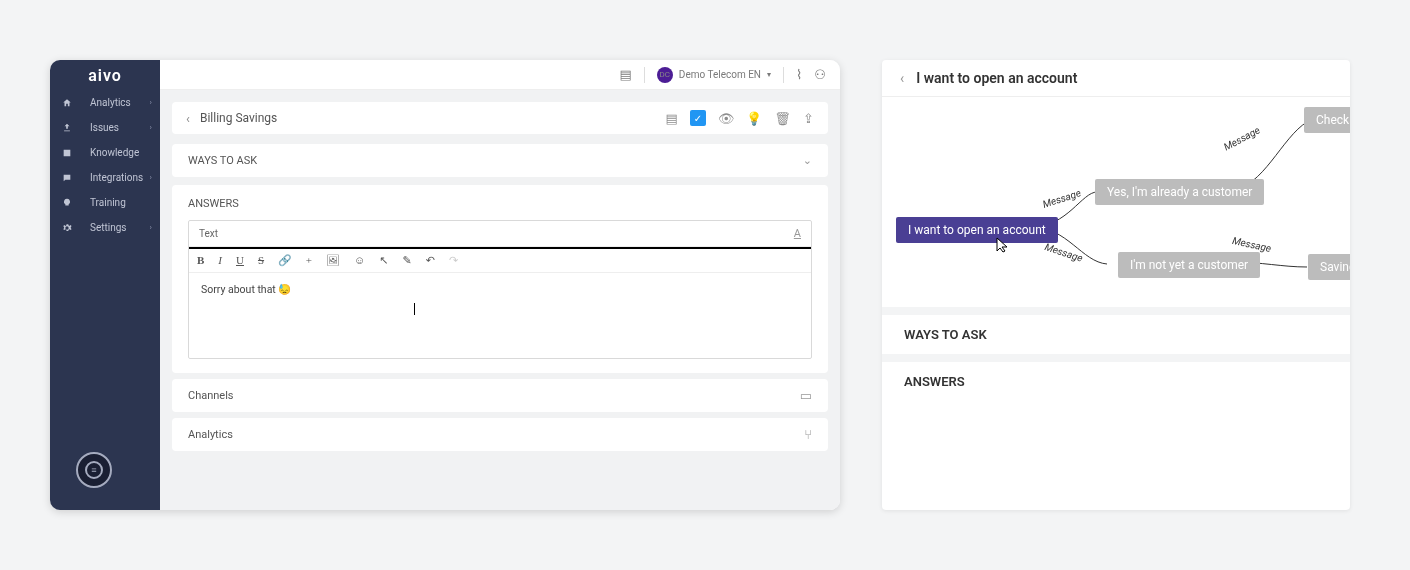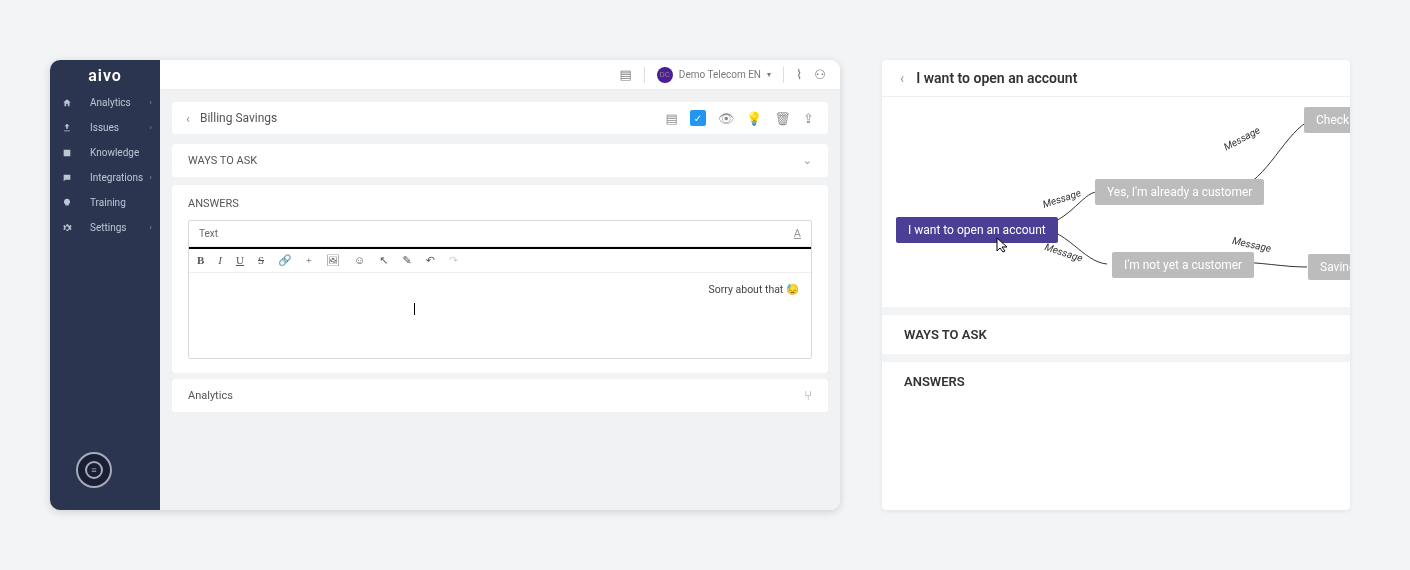--- a/index.html
+++ b/index.html
@@ -42,21 +42,21 @@
   .creating { font-size: 10.5px; color: #666; margin-bottom: 10px; padding-left: 4px; }
   .editor-box { border: 1px solid #d9d9d9; border-radius: 2px; }
   .editor-tab { padding: 6px 10px; font-size: 10px; color: #666; display: flex; justify-content: space-between; align-items: center; border-bottom: 1px solid #eee; }
   .format-icon { color: #999; font-size: 11px; text-decoration: underline; }
   .toolbar-row { border-top: 2px solid #000; padding: 5px 8px; display: flex; gap: 14px; border-bottom: 1px solid #eee; }
   .tb-btn { font-size: 11px; color: #555; font-family: "Times New Roman", serif; cursor: pointer; }
   .tb-btn.b { font-weight: bold; }
   .tb-btn.i { font-style: italic; }
   .tb-btn.u { text-decoration: underline; }
   .tb-btn.s { text-decoration: line-through; }
-  .editor-content { padding: 10px 12px; min-height: 85px; font-size: 10.5px; color: #444; position: relative; text-align: right; }
+  .editor-content { padding: 10px 12px; min-height: 85px; font-size: 10.5px; color: #444; position: relative; }
   .cursor-caret { position: absolute; left: 225px; top: 30px; width: 1px; height: 12px; background: #000; }
 
   .collapsed-section { background: #fff; border-radius: 4px; padding: 9px 16px; margin-top: 6px; display: flex; justify-content: space-between; align-items: center; font-size: 11px; color: #555; }
   .collapsed-section .sec-ic { color: #999; font-size: 13px; }
 
   
   .right-panel { position: absolute; left: 882px; top: 60px; width: 468px; height: 450px; background: #fff; border-radius: 4px; box-shadow: 0 1px 4px rgba(0,0,0,0.08); overflow: hidden; }
   .rp-header { padding: 10px 18px; display: flex; align-items: center; gap: 12px; border-bottom: 1px solid #eee; }
   .rp-back { color: #999; font-size: 14px; }
   .rp-title { font-size: 14px; font-weight: 600; color: #333; }
@@ -187,20 +187,24 @@
               <span class="tb-btn" style="color:#ccc">↷</span>
             </div>
             <div class="editor-content">
               <span>Sorry about that 😓</span>
               <span class="cursor-caret"></span>
             </div>
           </div>
         </div>
 
         <div class="collapsed-section">
+          <span>Channels</span>
+          <span class="sec-ic">▭</span>
+        </div>
+        <div class="collapsed-section">
           <span>Analytics</span>
           <span class="sec-ic">⑂</span>
         </div>
       </div>
     </div>
   </div>
 
   <div class="right-panel">
     <div class="rp-header">
       <span class="rp-back">‹</span>
@@ -208,21 +212,21 @@
     </div>
     <div class="flow-canvas">
       <svg class="flow-edges" viewBox="0 0 468 210">
         <path d="M150 130 C 185 130, 200 95, 215 95" stroke="#333" fill="none" stroke-width="1"></path>
         <path d="M150 130 C 185 130, 200 165, 225 167" stroke="#333" fill="none" stroke-width="1"></path>
         <path d="M350 92 C 380 92, 400 40, 425 25" stroke="#333" fill="none" stroke-width="1"></path>
         <path d="M350 165 C 380 165, 400 170, 425 170" stroke="#333" fill="none" stroke-width="1"></path>
       </svg>
       <div class="flow-node root" style="left:14px; top:120px;">I want to open an account</div>
       <div class="flow-node" style="left:213px; top:82px;">Yes, I'm already a customer</div>
-      <div class="flow-node" style="left:230px; top:155px;">I'm not yet a customer</div>
+      <div class="flow-node" style="left:236px; top:155px;">I'm not yet a customer</div>
       <div class="flow-node" style="left:422px; top:10px;">Checking</div>
       <div class="flow-node" style="left:426px; top:157px;">Savings</div>
       <span class="edge-label" style="left:160px; top:96px; transform:rotate(-18deg);">Message</span>
       <span class="edge-label" style="left:162px; top:150px; transform:rotate(18deg);">Message</span>
       <span class="edge-label" style="left:340px; top:36px; transform:rotate(-28deg);">Message</span>
       <span class="edge-label" style="left:350px; top:142px; transform:rotate(12deg);">Message</span>
       <svg style="position:absolute; left:114px; top:140px;" width="16" height="16">
           <path d="M1 1 L1 14 L4 11 L7 15 L9 14 L6 10 L11 10 Z" fill="#fff" stroke="#000" stroke-width="1"></path>
         </svg>
     </div>

